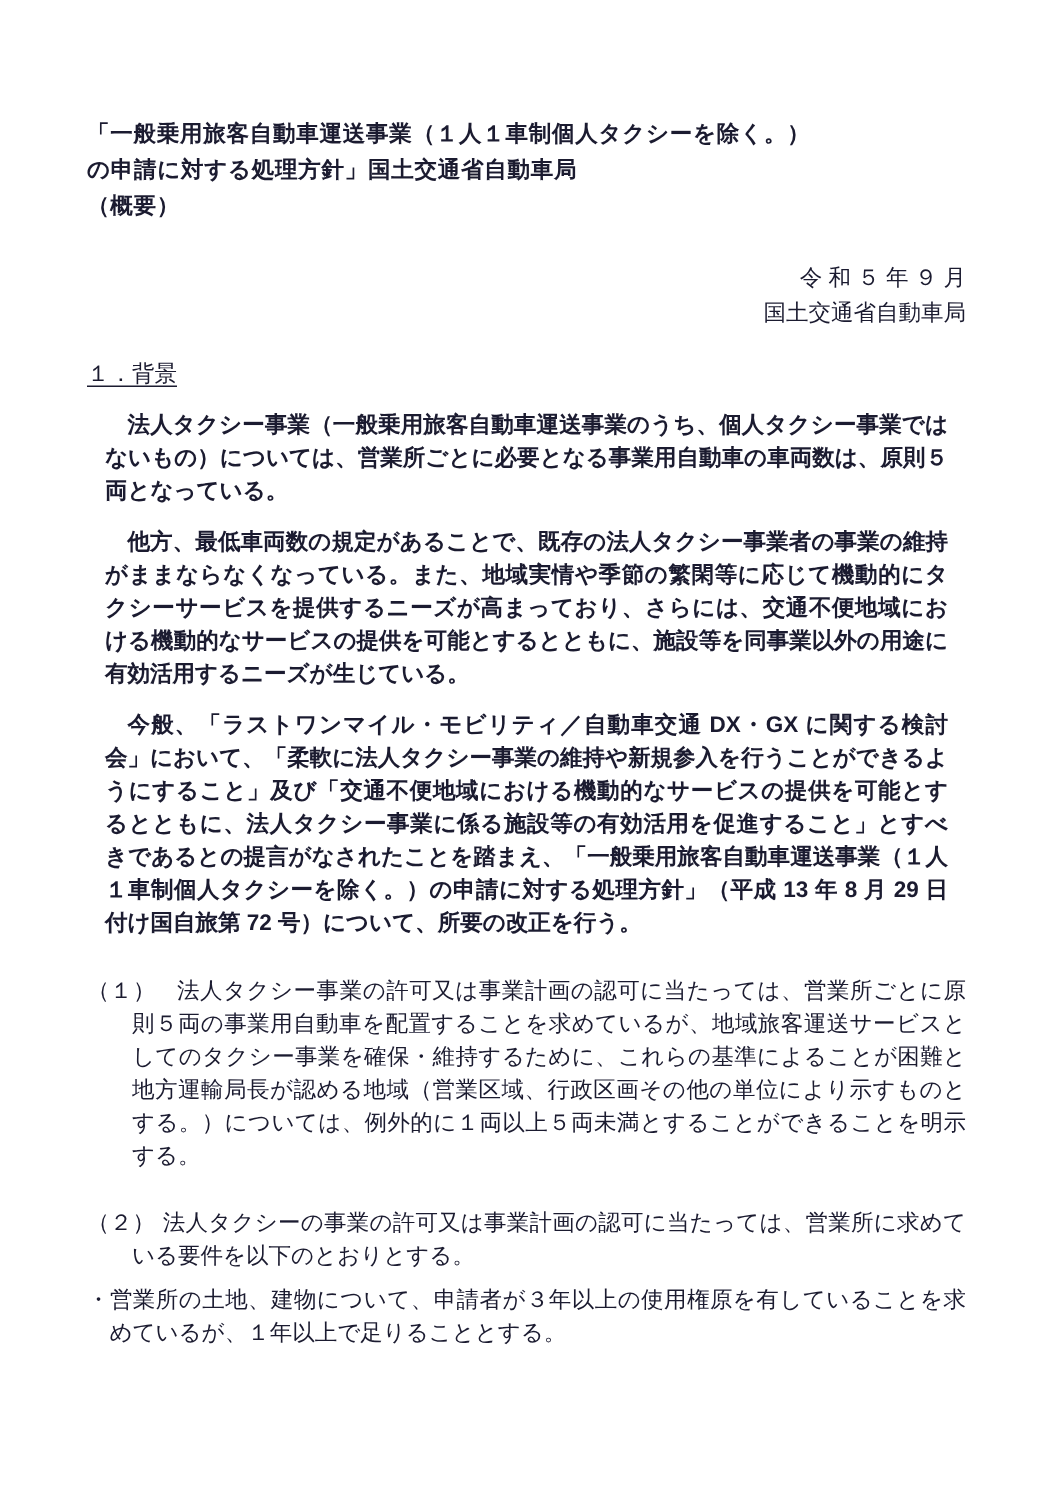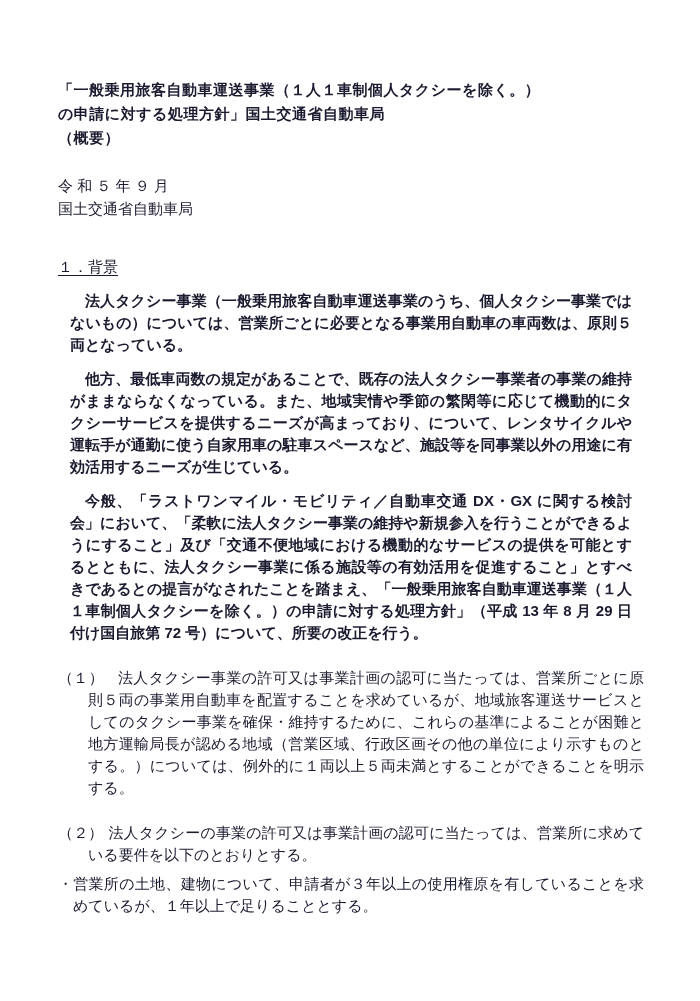--- a/index.html
+++ b/index.html
@@ -18,25 +18,25 @@
   }
   .title-block {
     text-align: left;
     font-weight: bold;
     line-height: 24px;
     letter-spacing: 0.5px;
   }
   .title-line { white-space: nowrap; }
   .date-block {
     margin-top: 24px;
-    text-align: left;
+    text-align: right;
     line-height: 23px;
   }
   .section-heading {
-    margin-top: 36px;
+    margin-top: 19px;
     margin-bottom: 9px;
   }
   .section-heading .underlined {
     text-decoration: underline;
     text-underline-offset: 3px;
   }
   .body-paragraph {
     text-align: justify;
     text-indent: 1em;
     margin: 12px;
@@ -74,21 +74,21 @@
   <div class="date-block">
     <div>令 和 ５ 年 ９ 月</div>
     <div>国土交通省自動車局</div>
   </div>
 
   <div class="section-1">
     <div class="section-heading">
       <span class="underlined">１．背景</span>
     </div>
     <p class="body-paragraph">法人タクシー事業（一般乗用旅客自動車運送事業のうち、個人タクシー事業ではないもの）については、営業所ごとに必要となる事業用自動車の車両数は、原則５両となっている。</p>
-    <p class="body-paragraph">他方、最低車両数の規定があることで、既存の法人タクシー事業者の事業の維持がままならなくなっている。また、地域実情や季節の繁閑等に応じて機動的にタクシーサービスを提供するニーズが高まっており、について、レンタサイクルや運転手が通勤に使う自家用車の駐車スペースなど、施設等を同事業以外の用途に有効活用するニーズが生じている。</p>
+    <p class="body-paragraph">他方、最低車両数の規定があることで、既存の法人タクシー事業者の事業の維持がままならなくなっている。また、地域実情や季節の繁閑等に応じて機動的にタクシーサービスを提供するニーズが高まっており、さらには、交通不便地域における機動的なサービスの提供を可能とするとともに、施設等を同事業以外の用途に有効活用するニーズが生じている。</p>
     <p class="body-paragraph">今般、「ラストワンマイル・モビリティ／自動車交通 DX・GX に関する検討会」において、「柔軟に法人タクシー事業の維持や新規参入を行うことができるようにすること」及び「交通不便地域における機動的なサービスの提供を可能とするとともに、法人タクシー事業に係る施設等の有効活用を促進すること」とすべきであるとの提言がなされたことを踏まえ、「一般乗用旅客自動車運送事業（１人１車制個人タクシーを除く。）の申請に対する処理方針」（平成 13 年 8 月 29 日付け国自旅第 72 号）について、所要の改正を行う。</p>
   </div>
 
   <div class="section-2">
 
     <div class="numbered-item wide-gap">
       <span class="item-marker">（１）</span><span>法人タクシー事業の許可又は事業計画の認可に当たっては、営業所ごとに原則５両の事業用自動車を配置することを求めているが、地域旅客運送サービスとしてのタクシー事業を確保・維持するために、これらの基準によることが困難と地方運輸局長が認める地域（営業区域、行政区画その他の単位により示すものとする。）については、例外的に１両以上５両未満とすることができることを明示する。</span>
     </div>
 
     <div class="numbered-item narrow-gap">

